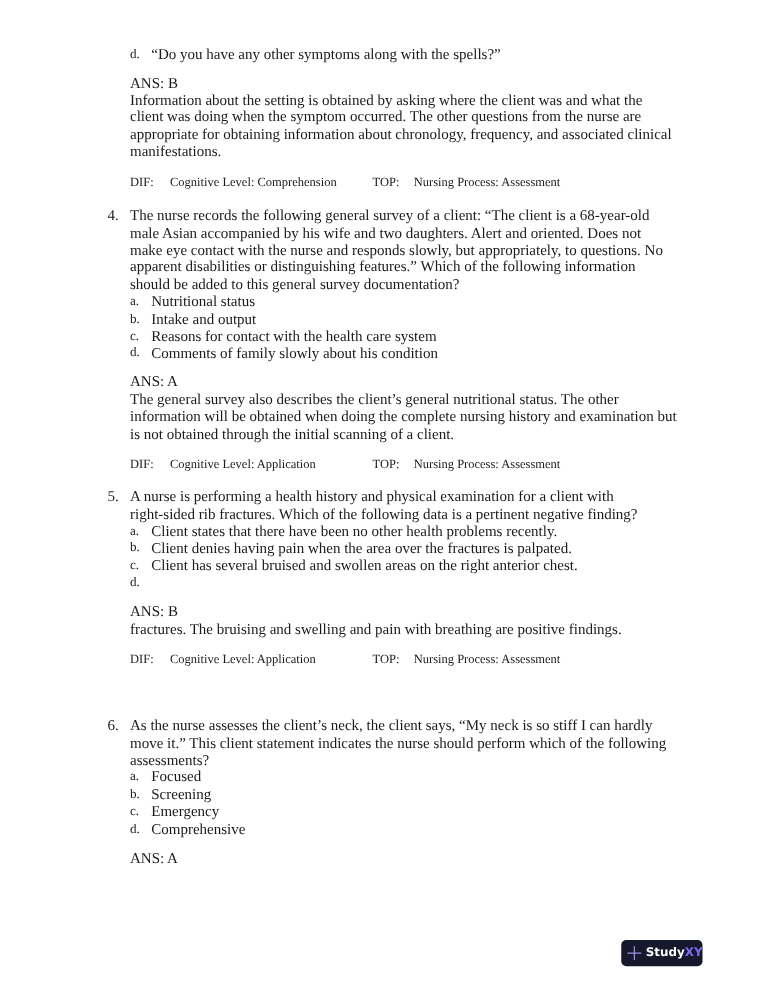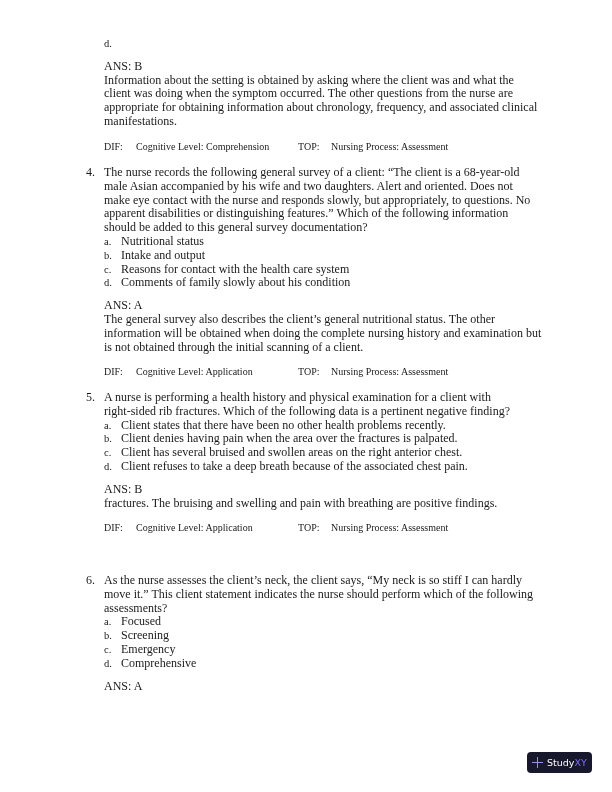--- a/index.html
+++ b/index.html
@@ -65,30 +65,30 @@
   }
   .meta span {
     position: absolute;
     top: 0;
   }
   .gap-s { height: 9px; }
   .gap-m { height: 11px; }
 
   .badge {
     position: absolute;
-    left: 527px;
+    left: 497px;
     top: 752px;
     width: 65px;
     height: 21px;
     background: #17182b;
     border-radius: 4px;
     display: flex;
     align-items: center;
     font-family: "DejaVu Sans", "Liberation Sans", sans-serif;
-    font-weight: normal;
+    font-weight: bold;
     font-size: 9.5px;
     color: #ffffff;
   }
   .badge .plus {
     position: relative;
     width: 11px;
     height: 11px;
     margin-left: 5px;
     margin-right: 4px;
   }
@@ -106,20 +106,21 @@
   .badge .xy { color: #7c6ef5; }
 </style>
 </head>
 <body>
 
 <div class="page">
 
   <div class="block" style="top:37px;">
     <div class="opt">
       <span class="letter">d.</span>
+      <span>“Do you have any other symptoms along with the spells?”</span>
     </div>
     <div class="gap-s"></div>
     <div class="ans">ANS:  B</div>
     <div class="rationale">
       <div>Information about the setting is obtained by asking where the client was and what the</div>
       <div>client was doing when the symptom occurred. The other questions from the nurse are</div>
       <div>appropriate for obtaining information about chronology, frequency, and associated clinical</div>
       <div>manifestations.</div>
     </div>
     <div class="gap-m"></div>
@@ -185,21 +186,20 @@
     <div class="opt">
       <span class="letter">b.</span>
       <span>Client denies having pain when the area over the fractures is palpated.</span>
     </div>
     <div class="opt">
       <span class="letter">c.</span>
       <span>Client has several bruised and swollen areas on the right anterior chest.</span>
     </div>
     <div class="opt">
       <span class="letter">d.</span>
-      <span>Client refuses to take a deep breath because of the associated chest pain.</span>
     </div>
     <div class="gap-s"></div>
     <div class="ans">ANS:  B</div>
     <div class="rationale">
       <div>fractures. The bruising and swelling and pain with breathing are positive findings.</div>
     </div>
     <div class="gap-m"></div>
     <div class="meta">
       <span style="left:18px;">DIF:</span>
       <span style="left:50px;">Cognitive Level: Application</span>

